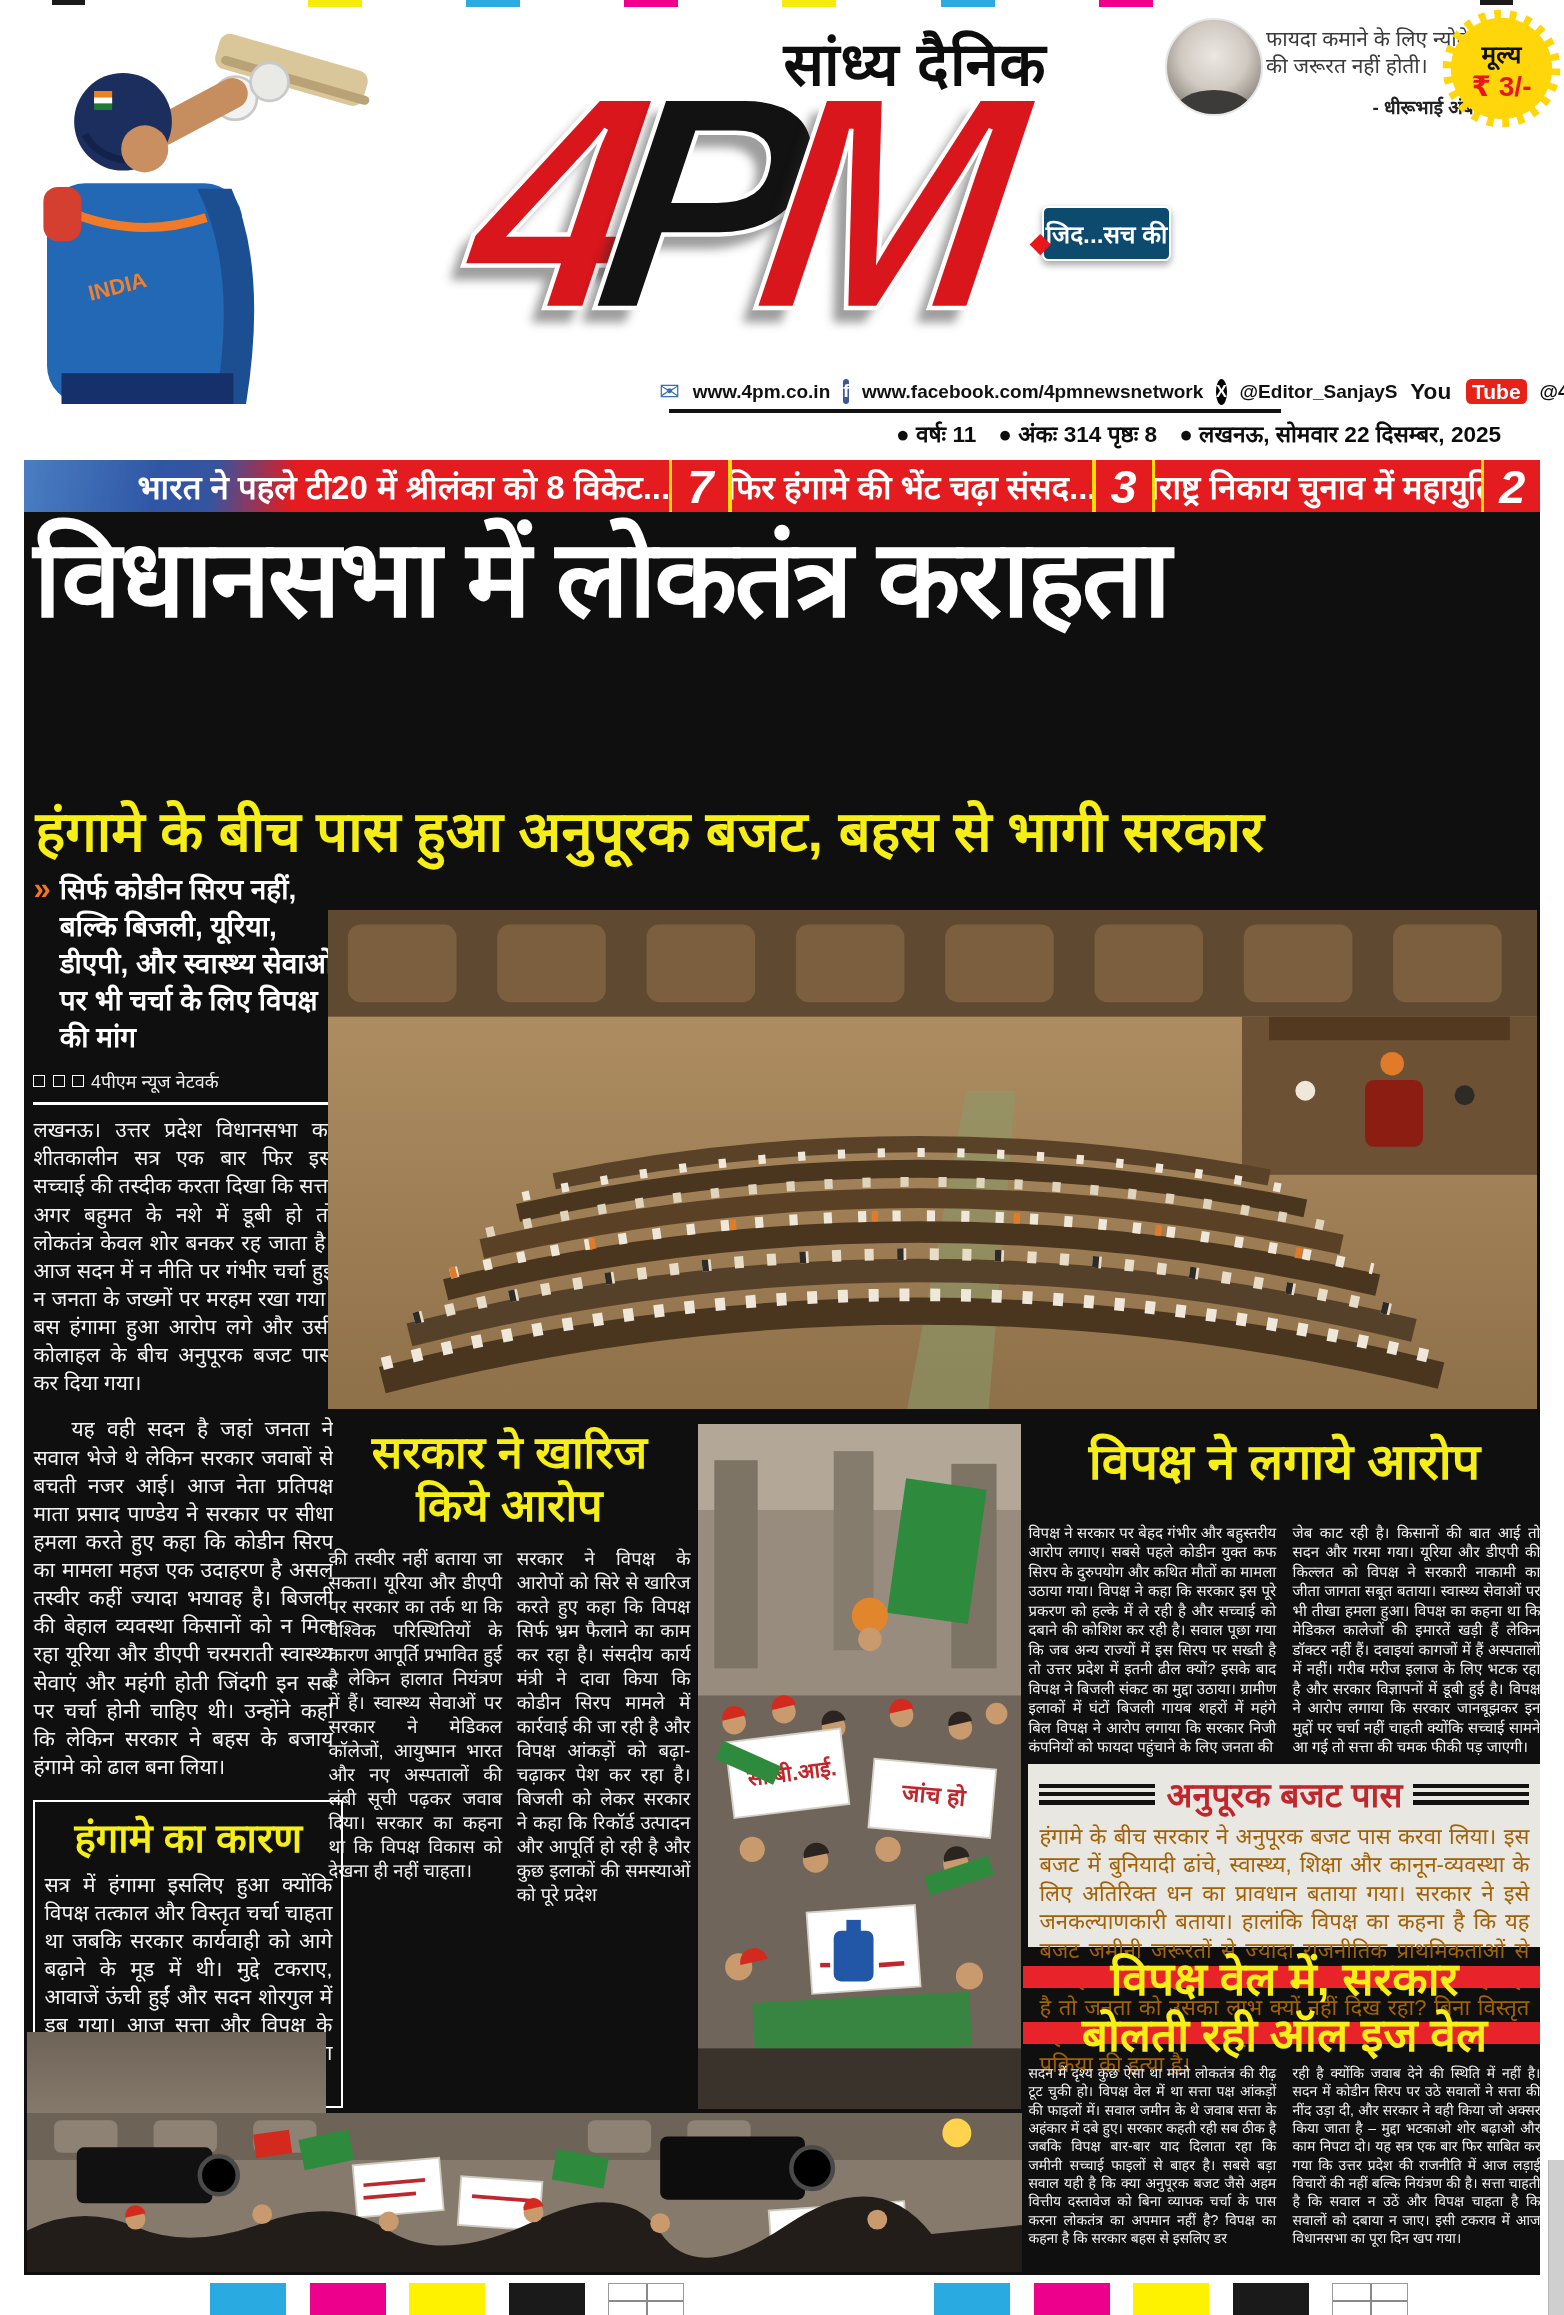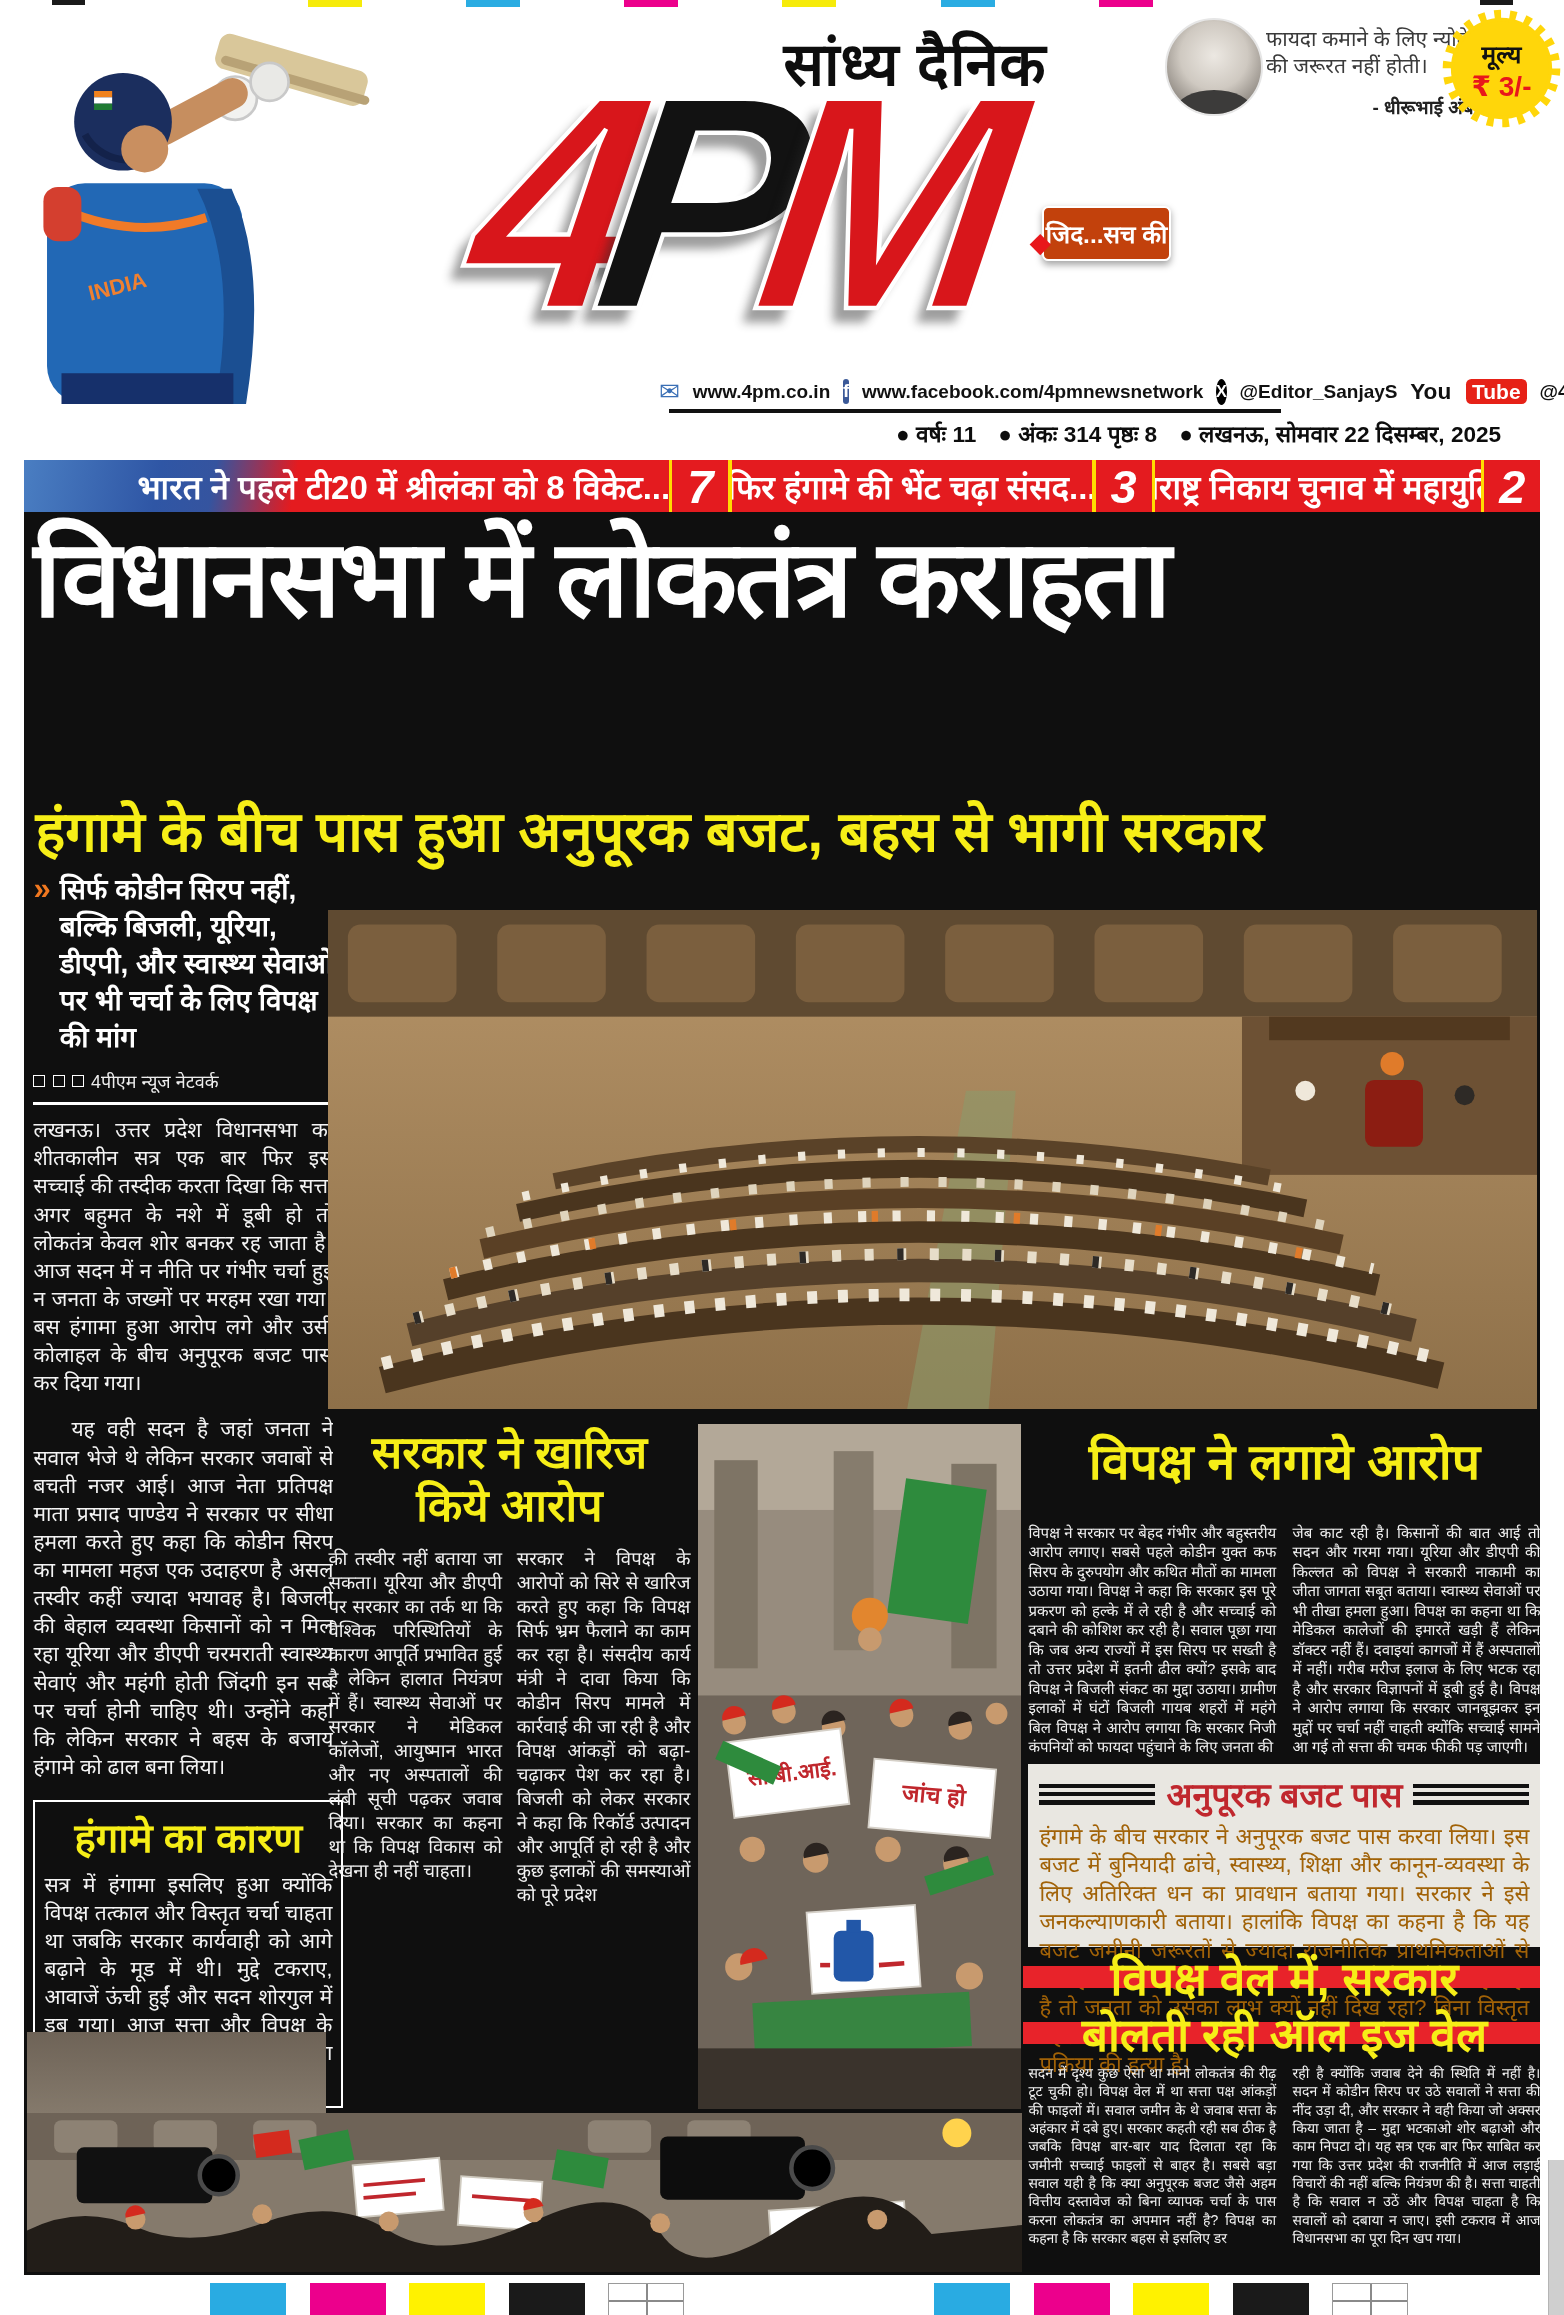--- a/index.html
+++ b/index.html
@@ -13,21 +13,21 @@
 
   
   .masthead-daily{left:671px;top:23.5px;width:488px;height:76px;background:#fff;display:flex;align-items:center;justify-content:center;
     font-size:60px;font-weight:800;color:#0d0d0d;z-index:6;letter-spacing:0.9px;}
   .logo{left:389px;top:43px;width:669px;height:362px;display:flex;justify-content:center;align-items:flex-start;
     transform:skewX(-8deg);letter-spacing:-42px;z-index:4;pointer-events:none;}
   .logo span{font-size:304px;line-height:1.05;font-weight:900;font-style:italic;
     -webkit-text-stroke:4.5px #ffffff;text-shadow:-11px 14.5px 9px rgba(40,40,40,.45);}
   .logo .red{color:#d8161b;}
   .logo .blk{color:#121212;}
-  .tagline{left:1042px;top:206px;width:125px;height:51px;background:#c2410c;border:2.7px solid #fff;border-radius:6.3px;
+  .tagline{left:1042px;top:206px;width:125px;height:51px;background:#0c4a6e;border:2.7px solid #fff;border-radius:6.3px;
     color:#fff;font-size:24.4px;font-weight:700;display:flex;align-items:center;justify-content:center;z-index:7;
     box-shadow:0 3.6px 7.2px rgba(0,0,0,.35);}
   .tagline:after{content:"";position:absolute;left:-11px;bottom:7.2px;width:14.5px;height:14.5px;background:#e8171b;transform:rotate(45deg);}
   .quote-photo{left:1165px;top:18px;width:94px;height:94px;border-radius:50%;border:2.7px solid #e6e6e6;
     background:radial-gradient(circle at 50% 38%,#ece8e2 0%,#cfc9c1 45%,#8d8780 78%,#555049 100%);overflow:hidden;z-index:5;}
   .quote-photo:after{content:"";position:absolute;left:9px;bottom:-16.3px;width:76px;height:40px;border-radius:50% 50% 0 0;background:#3c3b3a;}
   .quote-text{left:1266px;top:25px;width:226px;font-size:21px;line-height:1.3;color:#3a3a3a;z-index:5;}
   .quote-author{left:1248px;top:94px;width:246px;text-align:right;font-size:19px;font-weight:700;color:#222;z-index:5;}
   .price{left:1440px;top:7.2px;width:123px;height:123px;z-index:5;}
   .social{left:659px;top:375px;width:905px;height:33px;display:flex;align-items:center;gap:12.7px;z-index:8;font-size:19px;font-weight:700;color:#111;white-space:nowrap;}

